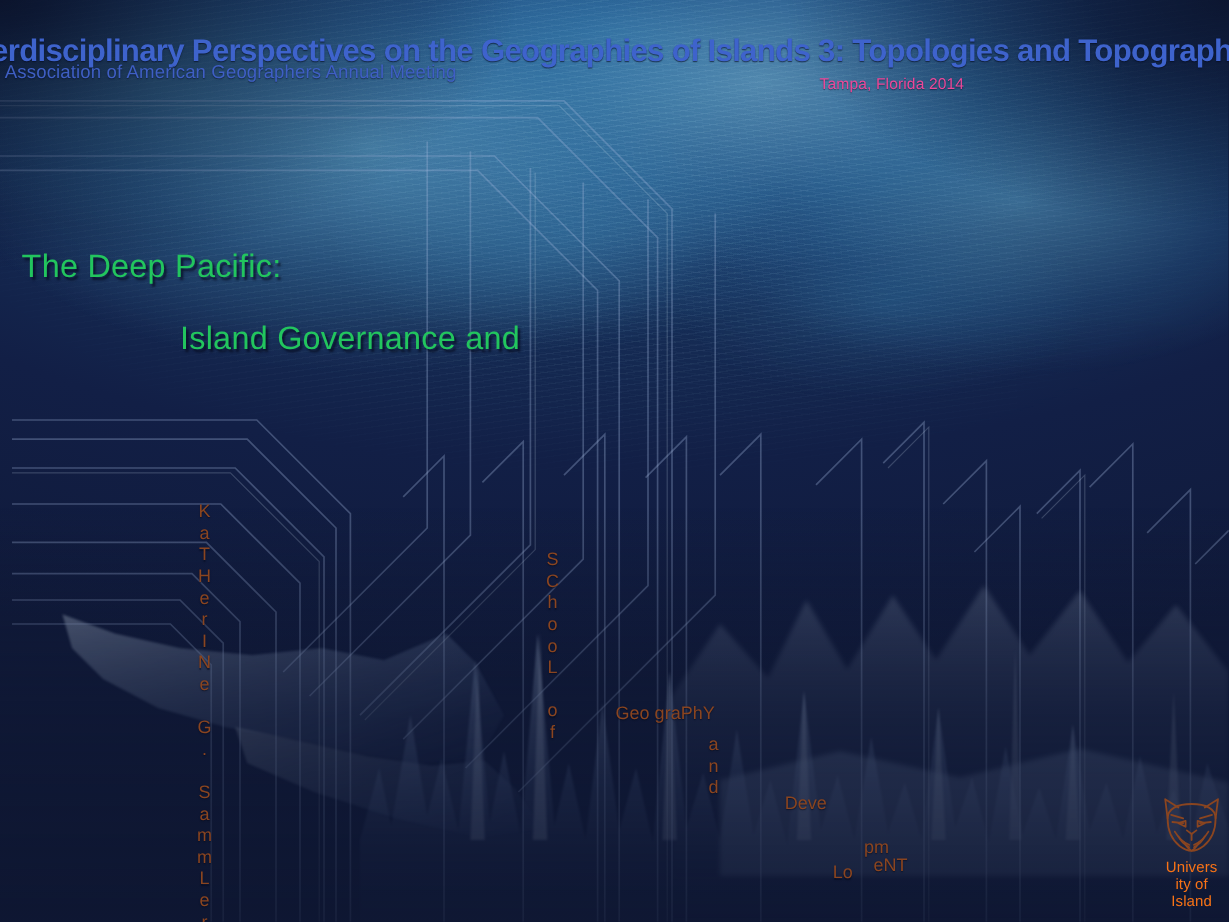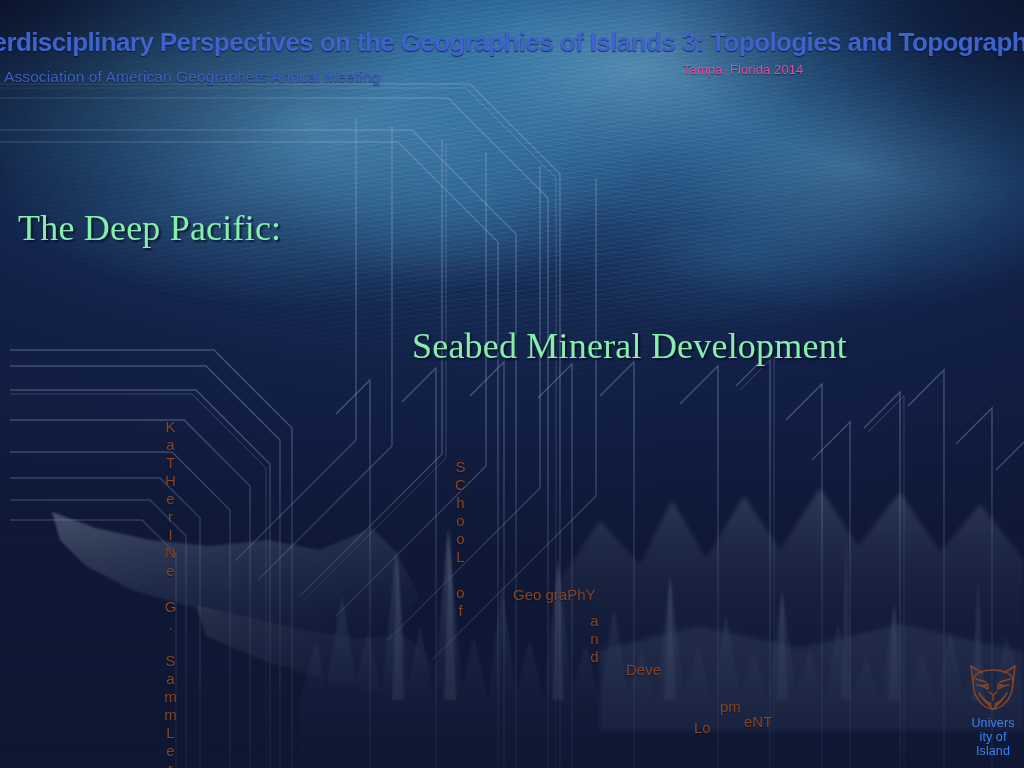--- a/index.html
+++ b/index.html
@@ -93,45 +93,44 @@
     transform: translateX(-50%);
     white-space: nowrap;
     color: #3e63cc;
     font-size: 26px;
     font-weight: 700;
     letter-spacing: -0.6px;
     text-shadow: 0 1px 1px rgba(4,10,30,.65);
   }
   #conf-org {
     position: absolute;
-    left: 4px; top: 68px;
+    left: 4px; top: 52px;
     color: #3f5fc4;
     font-size: 15.5px;
     letter-spacing: .1px;
     text-shadow: 0 1px 1px rgba(4,10,30,.5);
   }
   #conf-place {
     position: absolute;
     left: 683px; top: 62px;
     color: #ec4899;
     font-size: 13px;
     letter-spacing: .1px;
     text-shadow: 0 1px 1px rgba(4,10,30,.5);
   }
 
   
   .title-line {
     position: absolute;
-    color: #86efac;
-    font-size: 36px;
+    color: #22c55e;
+    font-size: 27px;
     font-weight: 400;
     letter-spacing: .2px;
     white-space: nowrap;
     text-shadow: 2px 2px 2px rgba(6,10,28,.75);
-    font-family: Liberation Serif, serif;
   }
   #title-1 { left: 18px;  top: 207px; }
   #title-2 { left: 150px; top: 267px; }
   #title-3 { left: 412px; top: 325px; }
 
   
   .vtext {
     position: absolute;
     color: #8a4520;
     font-size: 15px;
@@ -146,35 +145,35 @@
     color: #8a4520;
     font-size: 15px;
     white-space: nowrap;
     text-shadow: 0 1px 1px rgba(5,10,26,.6);
     margin-left: 16px;
   }
   #author      { left: 160px; top: 418px; line-height: 20px; }
   #school      { left: 450px; top: 458px; line-height: 20px; }
   #geography   { left: 497px; top: 586px; }
   #andword     { left: 584px; top: 612px; line-height: 20px; }
-  #dev-1 { left: 610px; top: 661px; }
+  #dev-1 { left: 638px; top: 661px; }
   #dev-2 { left: 678px; top: 719px; }
   #dev-3 { left: 704px; top: 698px; }
-  #dev-4 { left: 728px; top: 713px; }
+  #dev-4 { left: 712px; top: 713px; }
 
   
   #ua-logo {
     position: absolute;
     left: 962px; top: 662px;
     width: 62px; height: 104px;
     text-align: center;
   }
   #ua-mark { display: block; margin: 0 auto; }
   #ua-name {
-    color: #3b82f6;
+    color: #f97316;
     font-size: 12.5px;
     line-height: 14px;
     letter-spacing: .1px;
     margin-top: 2px;
   }
   #ua-name span { display: block; }
 </style>
 </head>
 <body>
 
@@ -304,21 +303,21 @@
 
   <div class="layer" id="bg-vignette"></div>
 
   <div id="header">
     <div id="conf-title">Interdisciplinary Perspectives on the Geographies of Islands 3: Topologies and Topographies</div>
     <div id="conf-org">Association of American Geographers Annual Meeting</div>
     <div id="conf-place">Tampa, Florida 2014</div>
   </div>
 
   <div class="title-line" id="title-1">The Deep Pacific:</div>
-  <div class="title-line" id="title-3">Seabed Mineral Development</div>
+  <div class="title-line" id="title-2">Island Governance and</div>
 
   <div class="vtext" id="author">KaTHerINe G. SammLer</div>
   <div class="vtext" id="school">SChooL of</div>
   <div class="htext" id="geography">Geo  graPhY</div>
   <div class="vtext" id="andword">and</div>
 
   <div class="htext" id="dev-1">Deve</div>
   <div class="htext" id="dev-2">Lo</div>
   <div class="htext" id="dev-3">pm</div>
   <div class="htext" id="dev-4">eNT</div>

